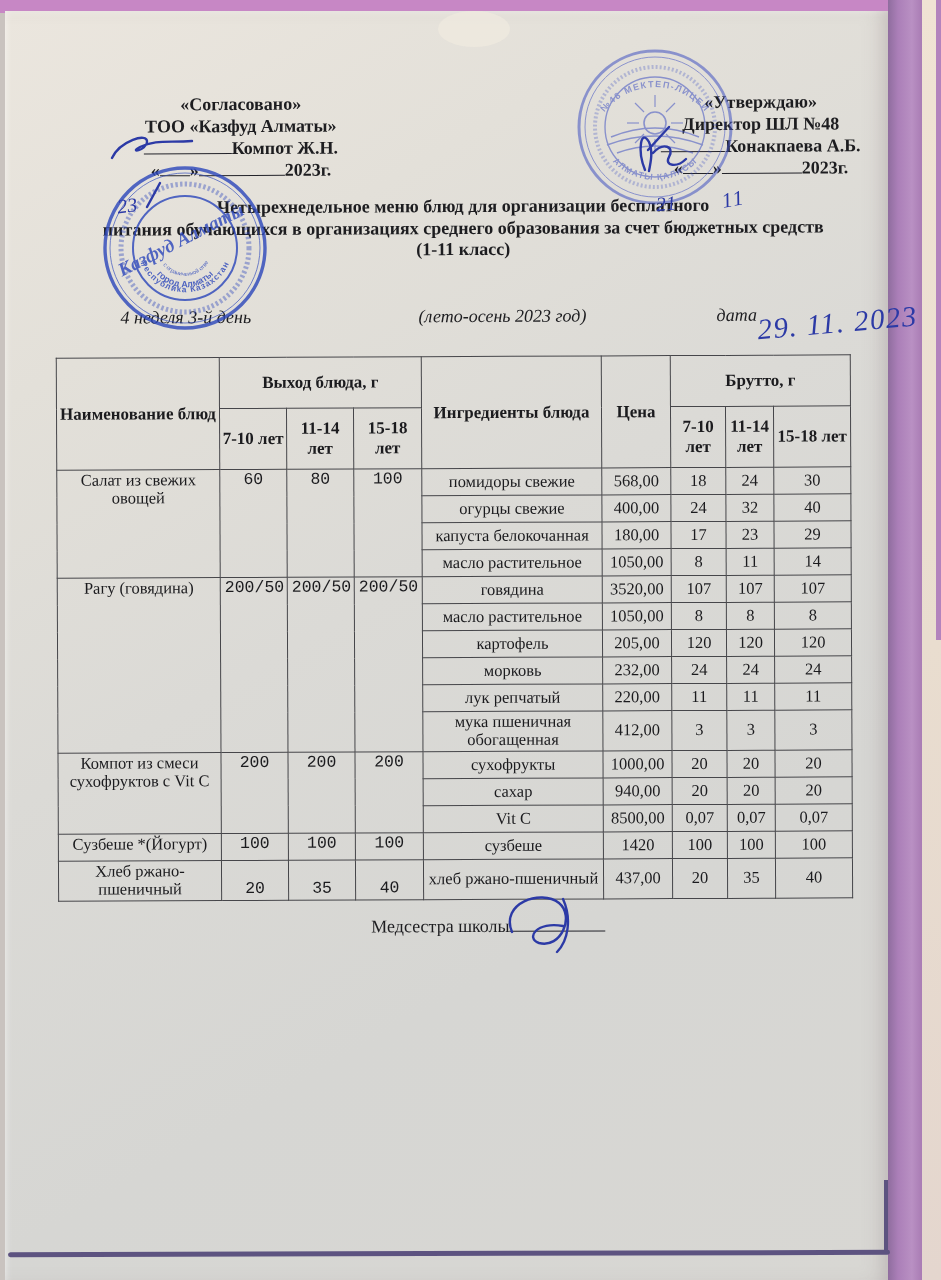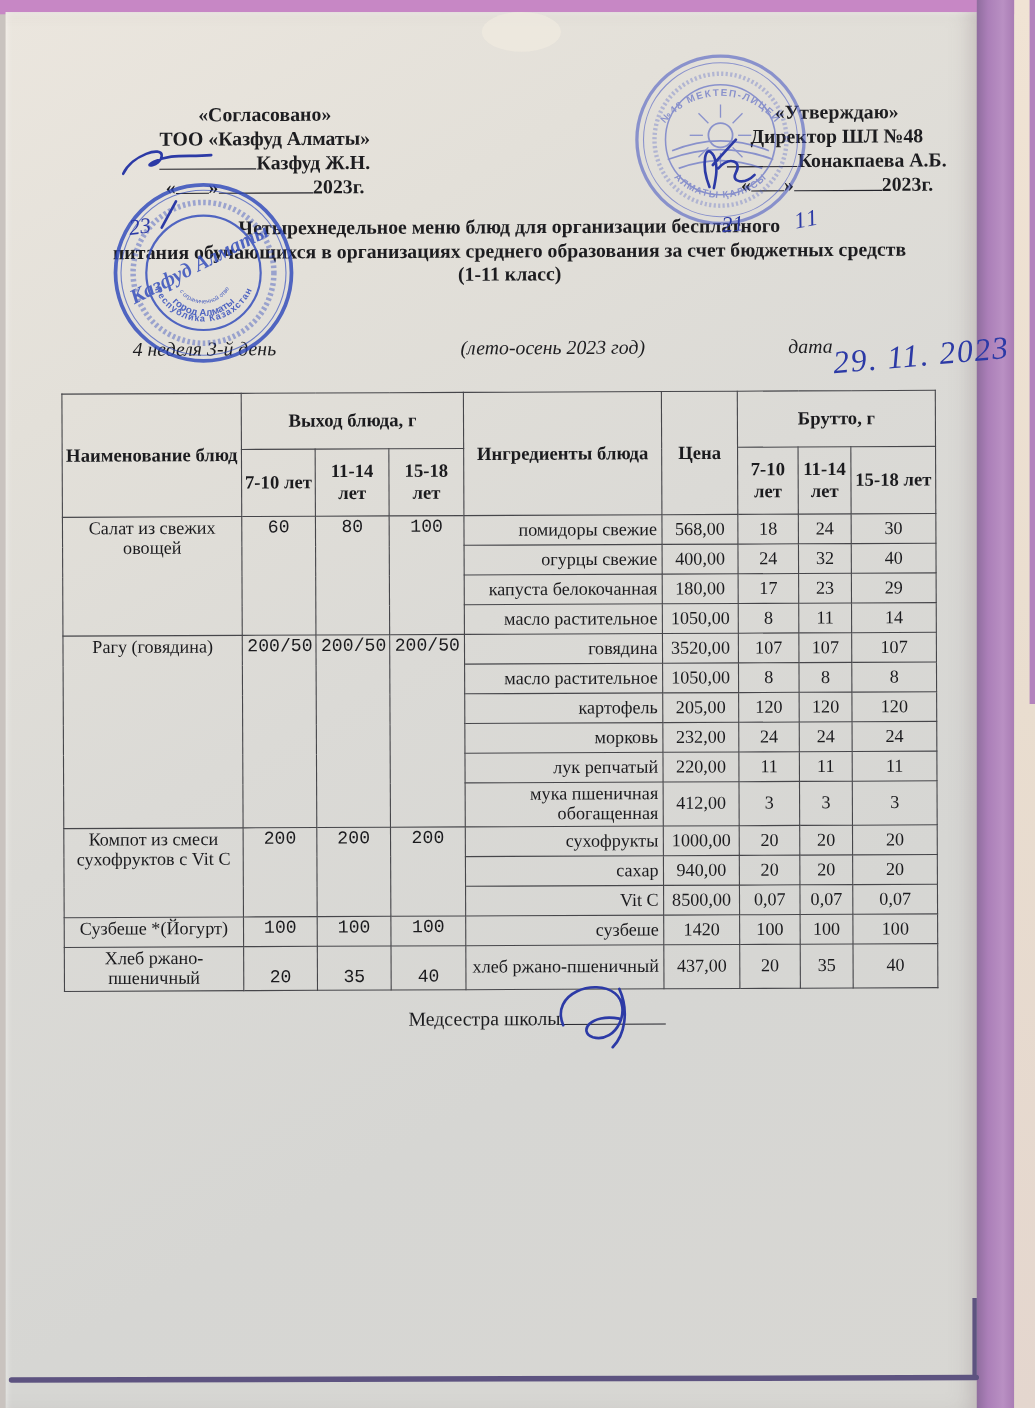--- a/index.html
+++ b/index.html
@@ -43,21 +43,21 @@
   table.menu{border-collapse:collapse;table-layout:fixed;width:794px;
     font-size:16.5px;color:#1b1b1e;}
   table.menu th,table.menu td{border:1.8px solid #46464a;padding:1px 4px;overflow:hidden;}
   table.menu th{font-weight:bold;font-size:17px;text-align:center;padding:2px 2px;}
   table.menu thead tr:nth-child(1) th{height:46px;}
   table.menu thead tr:nth-child(2) th{height:56px;}
   table.menu td{height:24px;line-height:1.12;}
   td.dish{vertical-align:top;text-align:center;padding-left:6px;}
   td.out{vertical-align:top;text-align:center;font-family:Liberation Mono, monospace;}
   td.out.vb{vertical-align:bottom;}
-  td.ing{text-align:right;padding-left:6px;}
+  td.ing{text-align:center;padding-left:6px;}
   td.price{text-align:center;}
   td.brutto{text-align:center;}
 
   
   .ink{position:absolute;left:0;top:0;z-index:6;pointer-events:none;}
   .ink text.hand{font-family:"Liberation Serif",serif;font-style:italic;fill:#2c3aa6;}
 </style>
 </head>
 <body>
 
@@ -68,21 +68,21 @@
 <div class="band-right-cream"></div>
 <div class="sliver-right"></div>
 <div class="sleeve-line-bottom"></div>
 <div class="sleeve-line-corner"></div>
 
 <div class="content">
 
   <div class="hdr-block hdr-left">
     <div>«Согласовано»</div>
     <div>ТОО «Казфуд Алматы»</div>
-    <div><span class="u" style="width:88px"></span><span>Казфуд Ж.Н.</span></div>
+    <div><span class="u" style="width:88px"></span><span>Компот Ж.Н.</span></div>
     <div>«<span class="u" style="width:30px"></span>»<span class="u" style="width:86px"></span><span>2023г.</span></div>
   </div>
 
   <div class="hdr-block hdr-right">
     <div>«Утверждаю»</div>
     <div>Директор ШЛ №48</div>
     <div><span class="u" style="width:64px"></span><span>Конакпаева А.Б.</span></div>
     <div>«<span class="u" style="width:30px"></span>»<span class="u" style="width:80px"></span><span>2023г.</span></div>
   </div>
 

